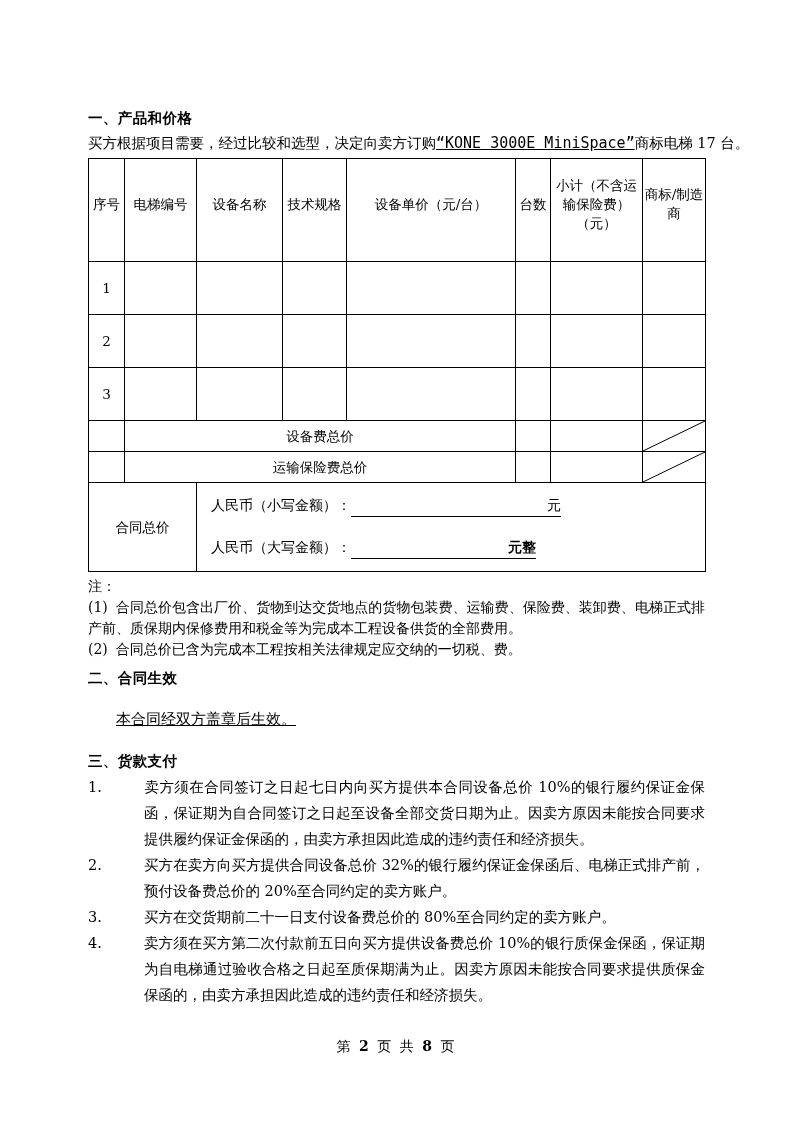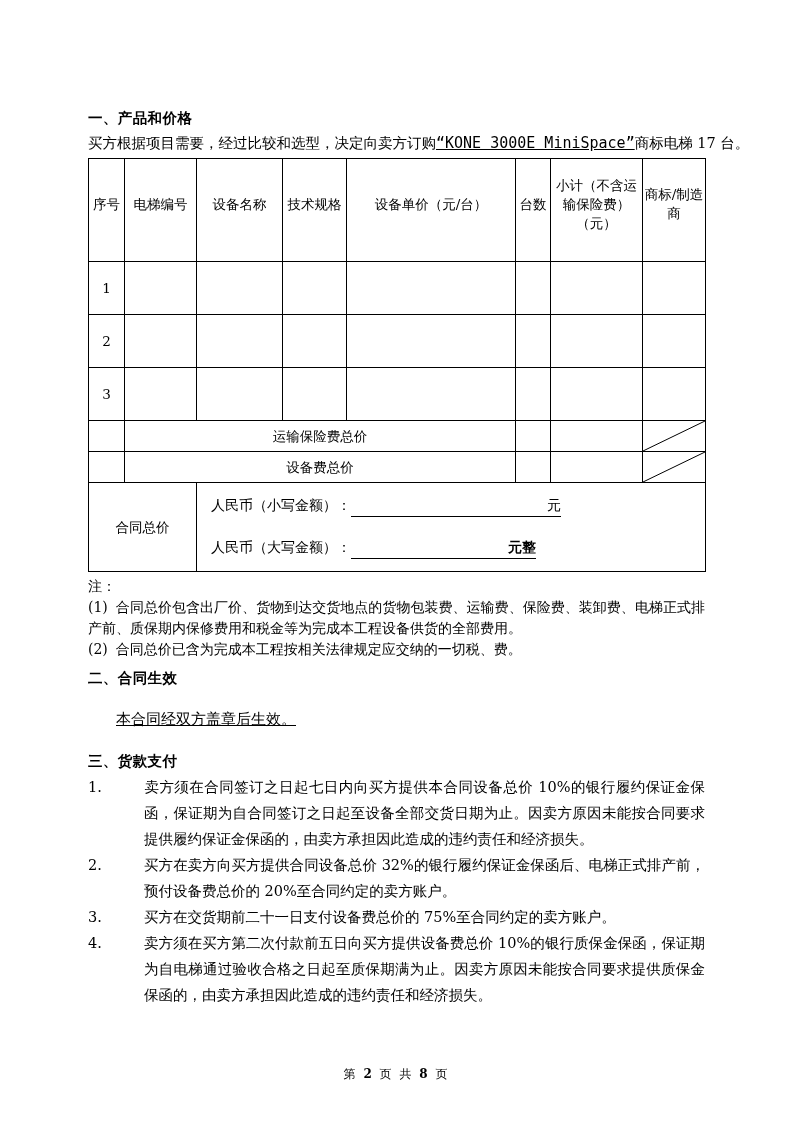--- a/index.html
+++ b/index.html
@@ -176,23 +176,22 @@
   }
   ol.paylist li .num { display: inline-block; width: 28px; }
 
   
   .footer {
     position: absolute;
     left: 0;
     top: 1038px;
     width: 793px;
     text-align: center;
-    font-size: 12px;
+    font-size: 14px;
     letter-spacing: 2px;
-    margin-top: 28px;
   }
   .footer b { font-weight: bold; }
 </style>
 </head>
 <body>
 
 <div class="page">
   <div class="content">
 
 
@@ -267,33 +266,33 @@
           <td class="body-row-2"></td>
           <td class="body-row-2"></td>
           <td class="body-row-2"></td>
           <td class="body-row-2"></td>
           <td class="body-row-2"></td>
           <td class="body-row-2"></td>
         </tr>
 
         <tr>
           <td class="sum-row"></td>
-          <td class="sum-row" colspan="4">运输保险费总价</td>
+          <td class="sum-row" colspan="4">设备费总价</td>
           <td class="sum-row"></td>
           <td class="sum-row"></td>
           <td class="sum-row diag-cell">
             <svg viewBox="0 0 100 100" preserveAspectRatio="none">
               <line x1="0" y1="100" x2="100" y2="0" stroke="#000000" stroke-width="1" vector-effect="non-scaling-stroke"></line>
             </svg>
           </td>
         </tr>
 
         <tr>
           <td class="sum-row"></td>
-          <td class="sum-row" colspan="4">设备费总价</td>
+          <td class="sum-row" colspan="4">运输保险费总价</td>
           <td class="sum-row"></td>
           <td class="sum-row"></td>
           <td class="sum-row diag-cell">
             <svg viewBox="0 0 100 100" preserveAspectRatio="none">
               <line x1="0" y1="100" x2="100" y2="0" stroke="#000000" stroke-width="1" vector-effect="non-scaling-stroke"></line>
             </svg>
           </td>
         </tr>
 
         <tr>
@@ -321,21 +320,21 @@
     <div class="sec-block">
       <p class="heading">二、合同生效</p>
       <p class="sec-body">本合同经双方盖章后生效。</p>
     </div>
 
     <div class="sec-block">
       <p class="heading">三、货款支付</p>
       <ol class="paylist">
         <li><span class="num">1.</span><span>卖方须在合同签订之日起七日内向买方提供本合同设备总价 10%的银行履约保证金保函，保证期为自合同签订之日起至设备全部交货日期为止。因卖方原因未能按合同要求提供履约保证金保函的，由卖方承担因此造成的违约责任和经济损失。</span></li>
         <li><span class="num">2.</span><span>买方在卖方向买方提供合同设备总价 32%的银行履约保证金保函后、电梯正式排产前，预付设备费总价的 20%至合同约定的卖方账户。</span></li>
-        <li><span class="num">3.</span><span>买方在交货期前二十一日支付设备费总价的 75%至合同约定的卖方账户。</span></li>
+        <li><span class="num">3.</span><span>买方在交货期前二十一日支付设备费总价的 80%至合同约定的卖方账户。</span></li>
         <li><span class="num">4.</span><span>卖方须在买方第二次付款前五日向买方提供设备费总价 10%的银行质保金保函，保证期为自电梯通过验收合格之日起至质保期满为止。因卖方原因未能按合同要求提供质保金保函的，由卖方承担因此造成的违约责任和经济损失。</span></li>
       </ol>
     </div>
 
   </div>
 
   <div class="footer">
     <span>第</span>
     <b>2</b>
     <span>页  共</span>

